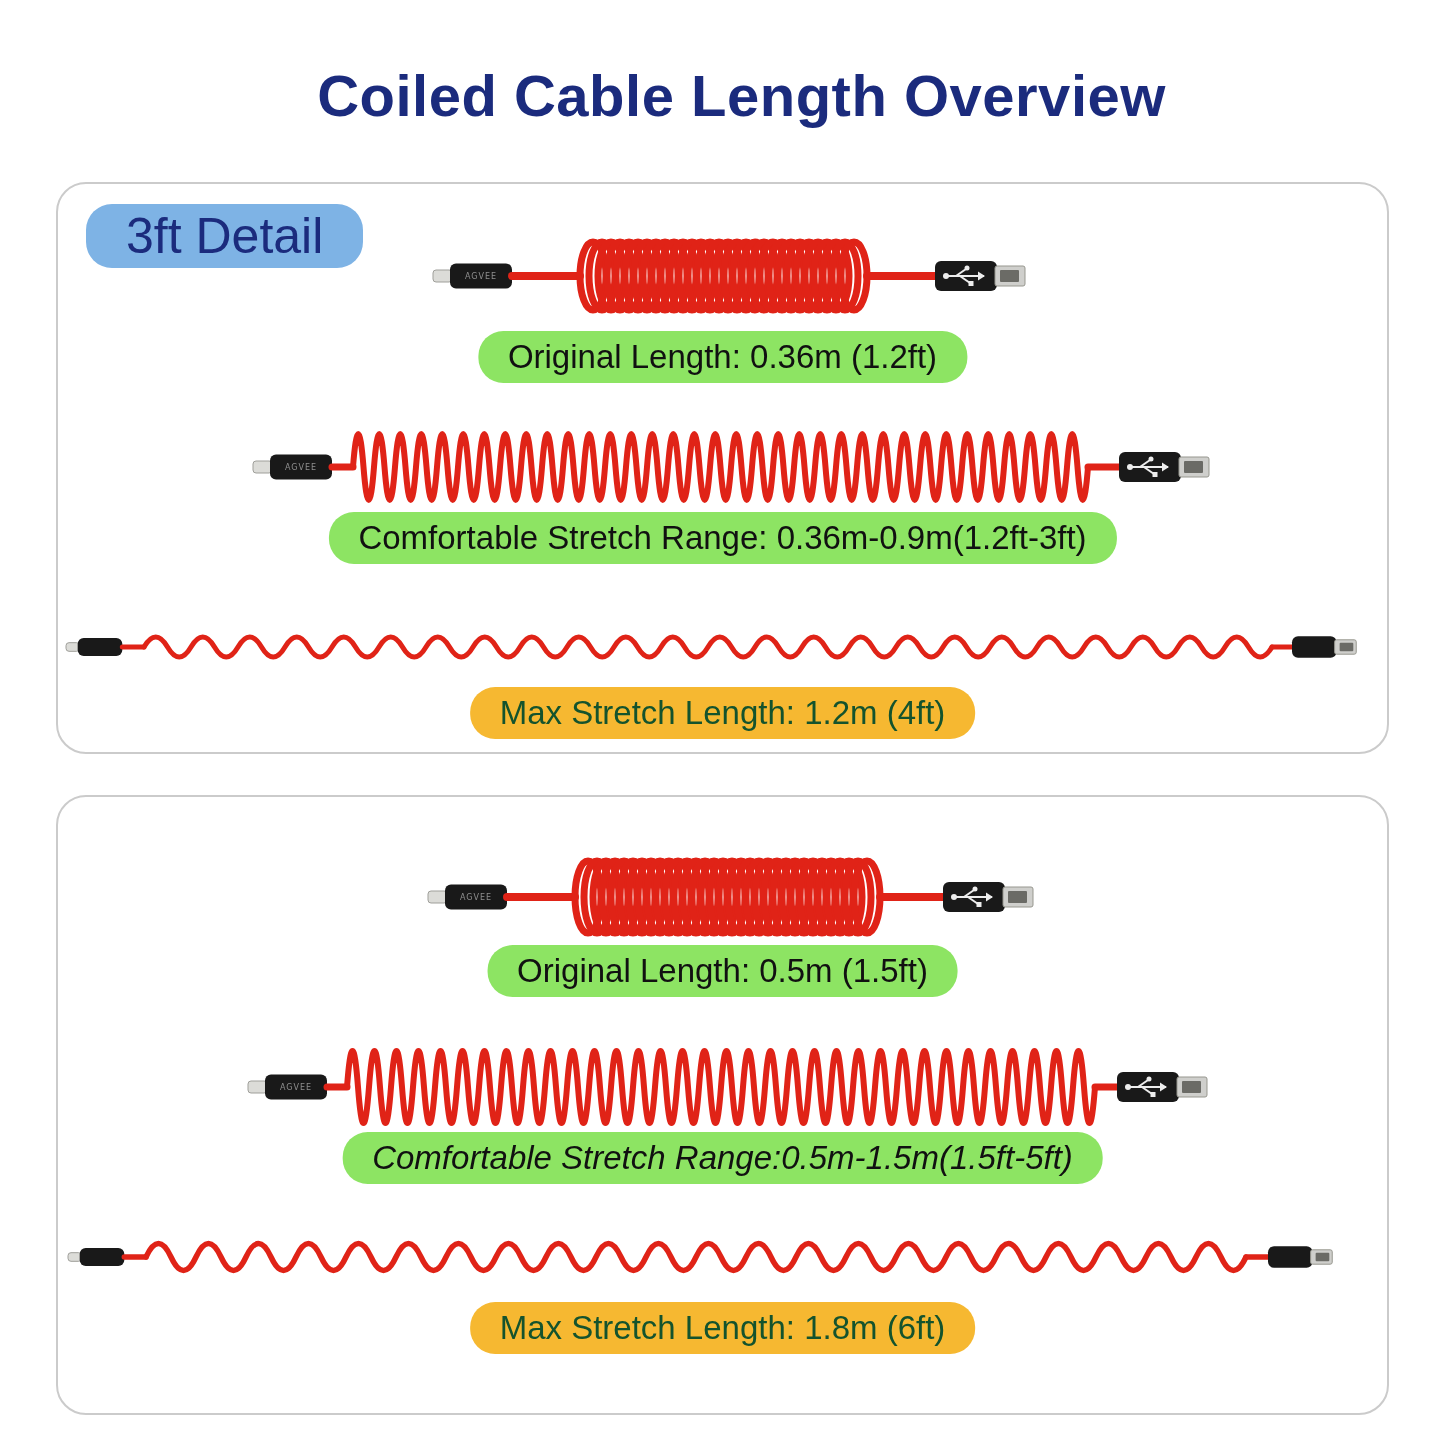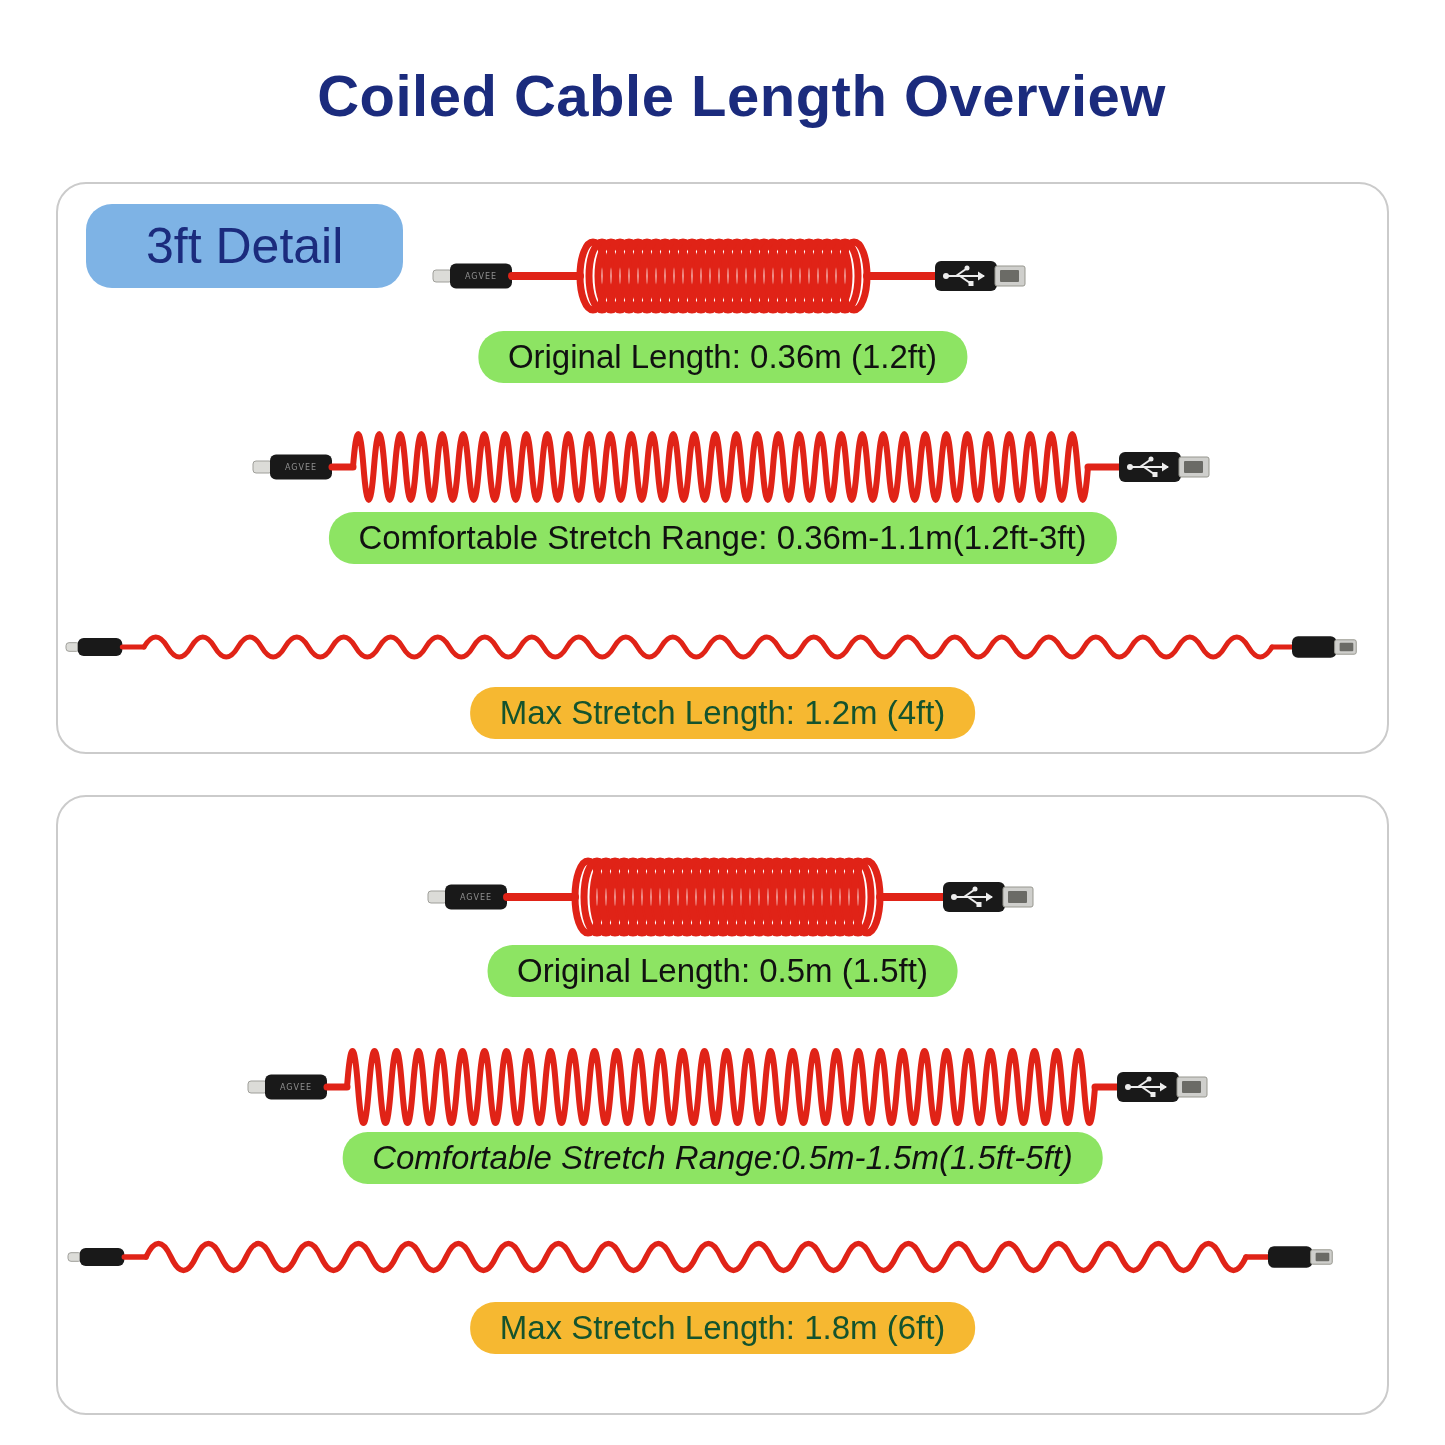--- a/index.html
+++ b/index.html
@@ -28,22 +28,22 @@
   .panel-3ft{top:182px;height:572px;}
   .panel-5ft{top:795px;height:620px;}
   .badge{
     position:absolute;
     top:20px;left:28px;
     background:var(--badge,#7eb3e5);
     color:var(--title,#1b2b7d);
     border-radius:26px;
     font-size:50px;
     font-weight:500;
-    padding:0 60px;
-    height:84px;
+    padding:0 40px;
+    height:64px;
     display:inline-flex;
     align-items:center;
   }
   .cable{
     position:absolute;
     left:50%;
     transform:translateX(-50%);
     display:block;
   }
   .pill{
@@ -148,21 +148,21 @@
         <rect x="951" y="49" width="19" height="12" rx="1" fill="#6b6b66"></rect>
         <line x1="897" y1="55" x2="935" y2="55" stroke="#ededed" stroke-width="2"></line>
         <circle cx="897" cy="55" r="3" fill="#ededed"></circle>
         <path d="M 936 55 l -7 -4.5 v 9 z" fill="#ededed"></path>
         <line x1="907" y1="55" x2="917" y2="48" stroke="#ededed" stroke-width="2"></line>
         <circle cx="918" cy="47" r="2.5" fill="#ededed"></circle>
         <line x1="911" y1="55" x2="921" y2="62" stroke="#ededed" stroke-width="2"></line>
         <rect x="919.5" y="60" width="5" height="5" fill="#ededed"></rect>
       </g>
     </svg>
-  <div class="pill pill-green p1-pill2">Comfortable Stretch Range: 0.36m-1.1m(1.2ft-3ft)</div>
+  <div class="pill pill-green p1-pill2">Comfortable Stretch Range: 0.36m-0.9m(1.2ft-3ft)</div>
 
   <svg class="cable p1-svg3" id="cable-3ft-max" width="1330" height="70">
       <g>
         <rect x="8" y="30.68" width="13.68" height="8.64" rx="3" fill="#dcdcd8" stroke="#9f9f9a" stroke-width="1"></rect>
         <rect x="19.68" y="26" width="44.64" height="18" rx="6" fill="#191919"></rect>
       </g>
       <line x1="64.32" y1="35" x2="86" y2="35" stroke="#e02317" stroke-width="5" stroke-linecap="round"></line>
       <path d="M 86 35 q 11.75 -20 23.5 0 q 11.75 20 23.5 0 q 11.75 -20 23.5 0 q 11.75 20 23.5 0 q 11.75 -20 23.5 0 q 11.75 20 23.5 0 q 11.75 -20 23.5 0 q 11.75 20 23.5 0 q 11.75 -20 23.5 0 q 11.75 20 23.5 0 q 11.75 -20 23.5 0 q 11.75 20 23.5 0 q 11.75 -20 23.5 0 q 11.75 20 23.5 0 q 11.75 -20 23.5 0 q 11.75 20 23.5 0 q 11.75 -20 23.5 0 q 11.75 20 23.5 0 q 11.75 -20 23.5 0 q 11.75 20 23.5 0 q 11.75 -20 23.5 0 q 11.75 20 23.5 0 q 11.75 -20 23.5 0 q 11.75 20 23.5 0 q 11.75 -20 23.5 0 q 11.75 20 23.5 0 q 11.75 -20 23.5 0 q 11.75 20 23.5 0 q 11.75 -20 23.5 0 q 11.75 20 23.5 0 q 11.75 -20 23.5 0 q 11.75 20 23.5 0 q 11.75 -20 23.5 0 q 11.75 20 23.5 0 q 11.75 -20 23.5 0 q 11.75 20 23.5 0 q 11.75 -20 23.5 0 q 11.75 20 23.5 0 q 11.75 -20 23.5 0 q 11.75 20 23.5 0 q 11.75 -20 23.5 0 q 11.75 20 23.5 0 q 11.75 -20 23.5 0 q 11.75 20 23.5 0 q 11.75 -20 23.5 0 q 11.75 20 23.5 0 q 11.75 -20 23.5 0 q 11.75 20 23.5 0" fill="none" stroke="#e02317" stroke-width="5" stroke-linecap="round"></path>
       <line x1="1214" y1="35" x2="1234" y2="35" stroke="#e02317" stroke-width="5" stroke-linecap="round"></line>
       <g>

